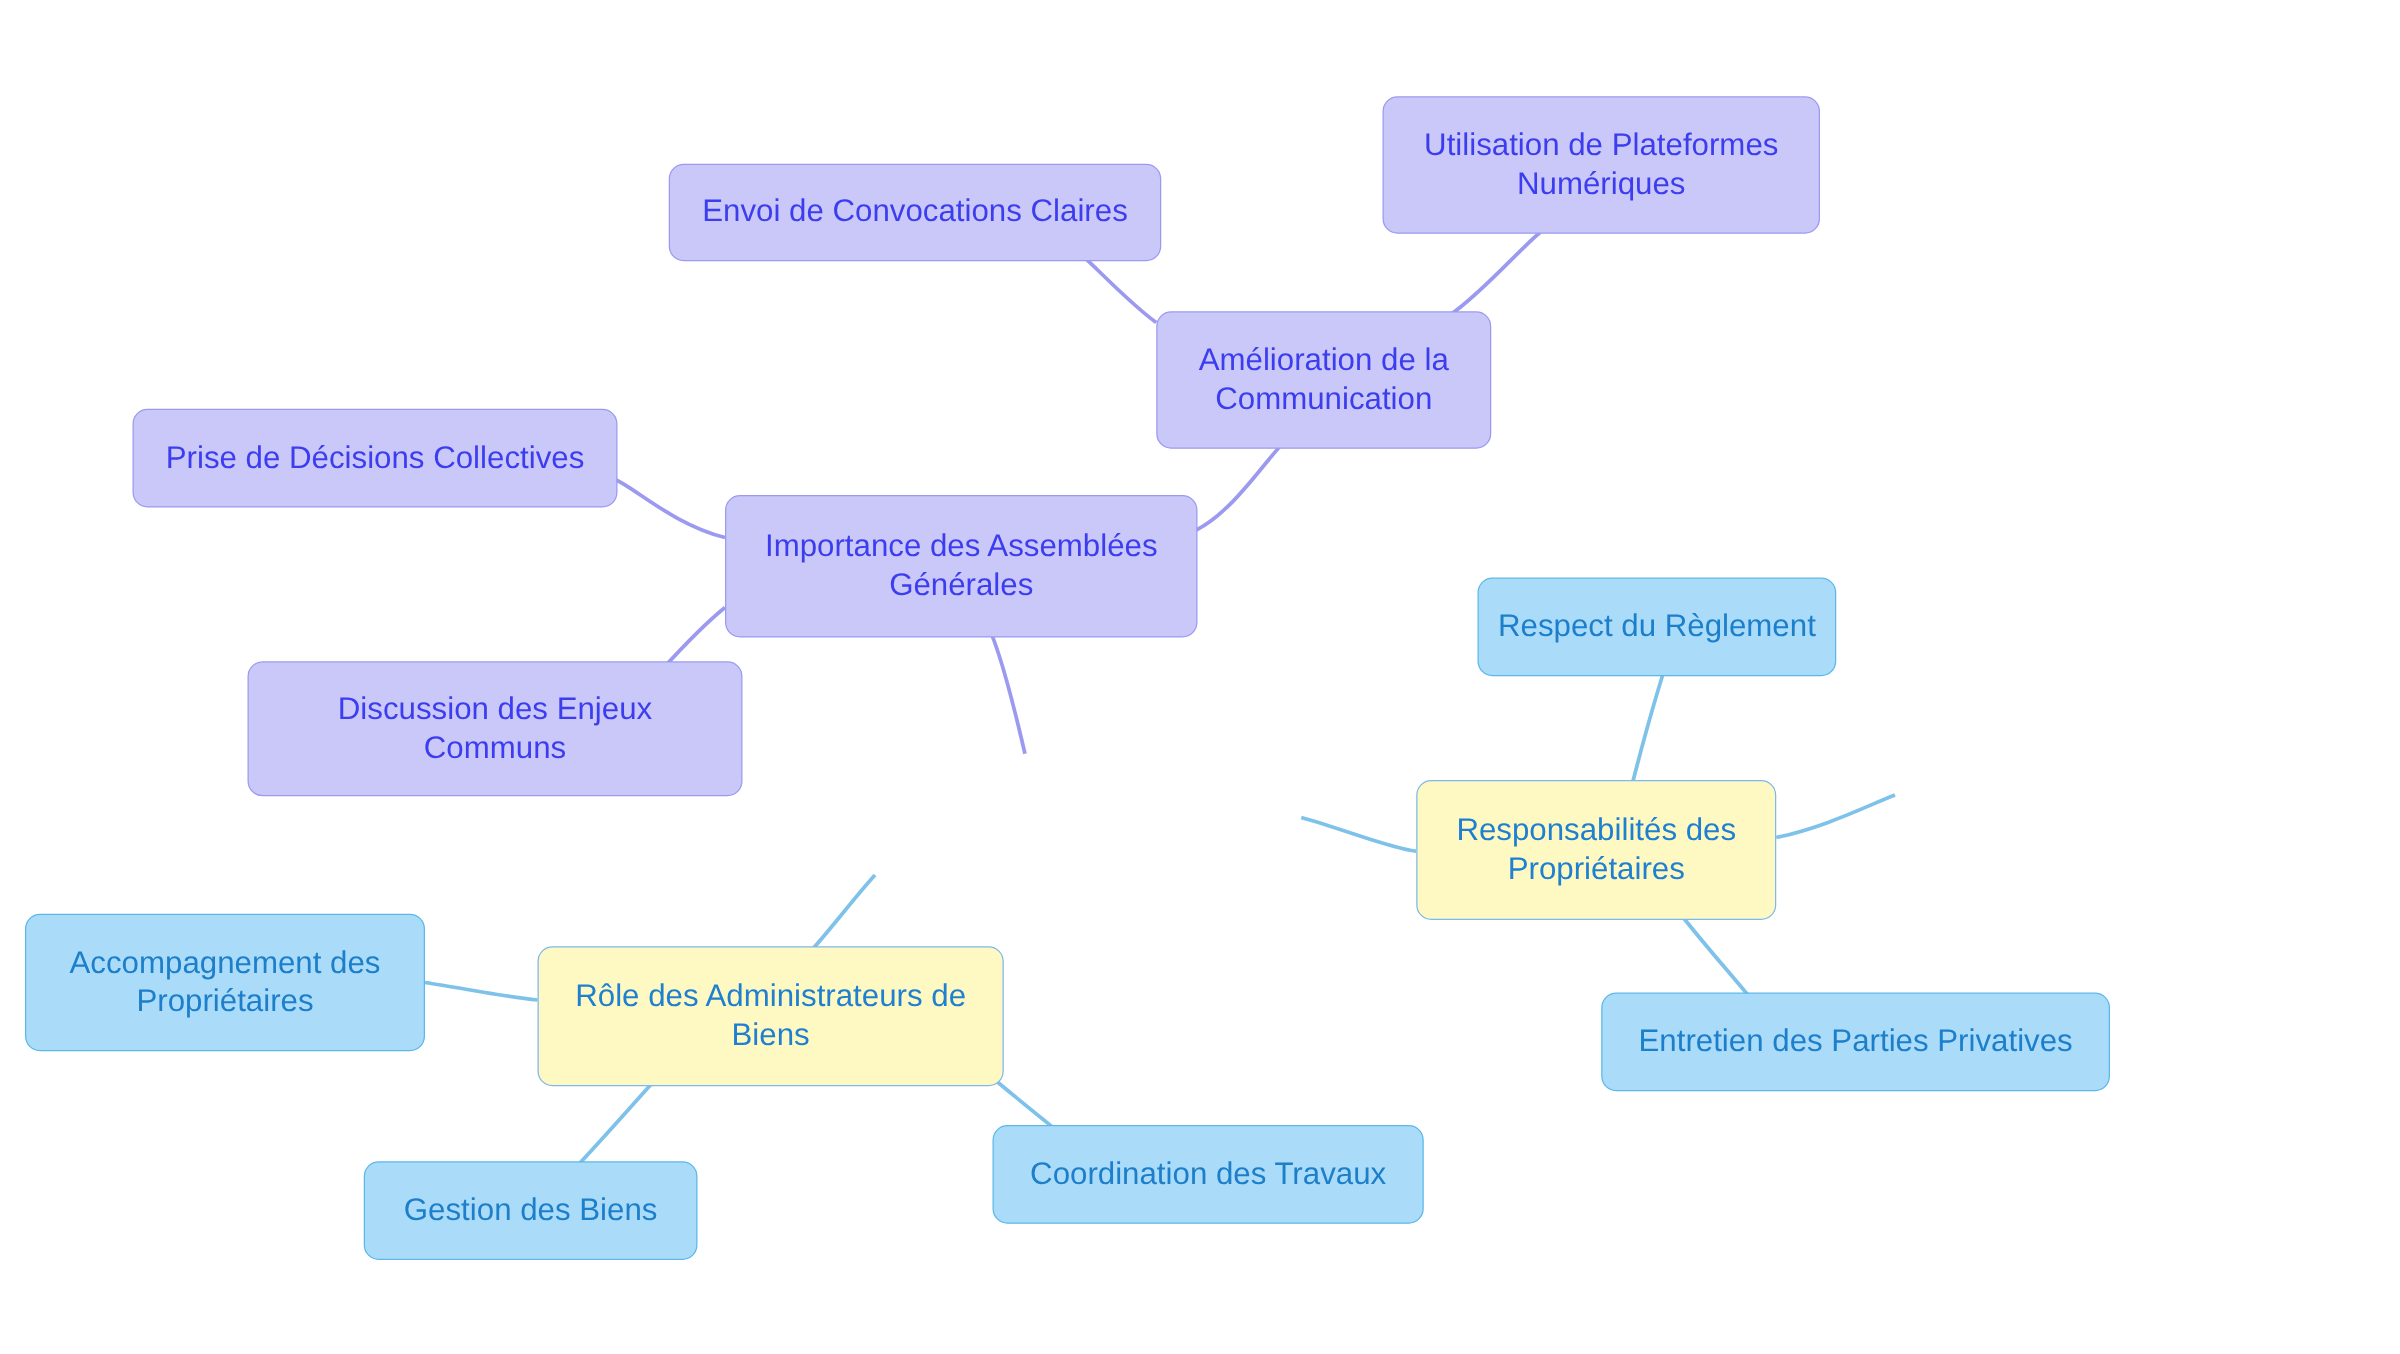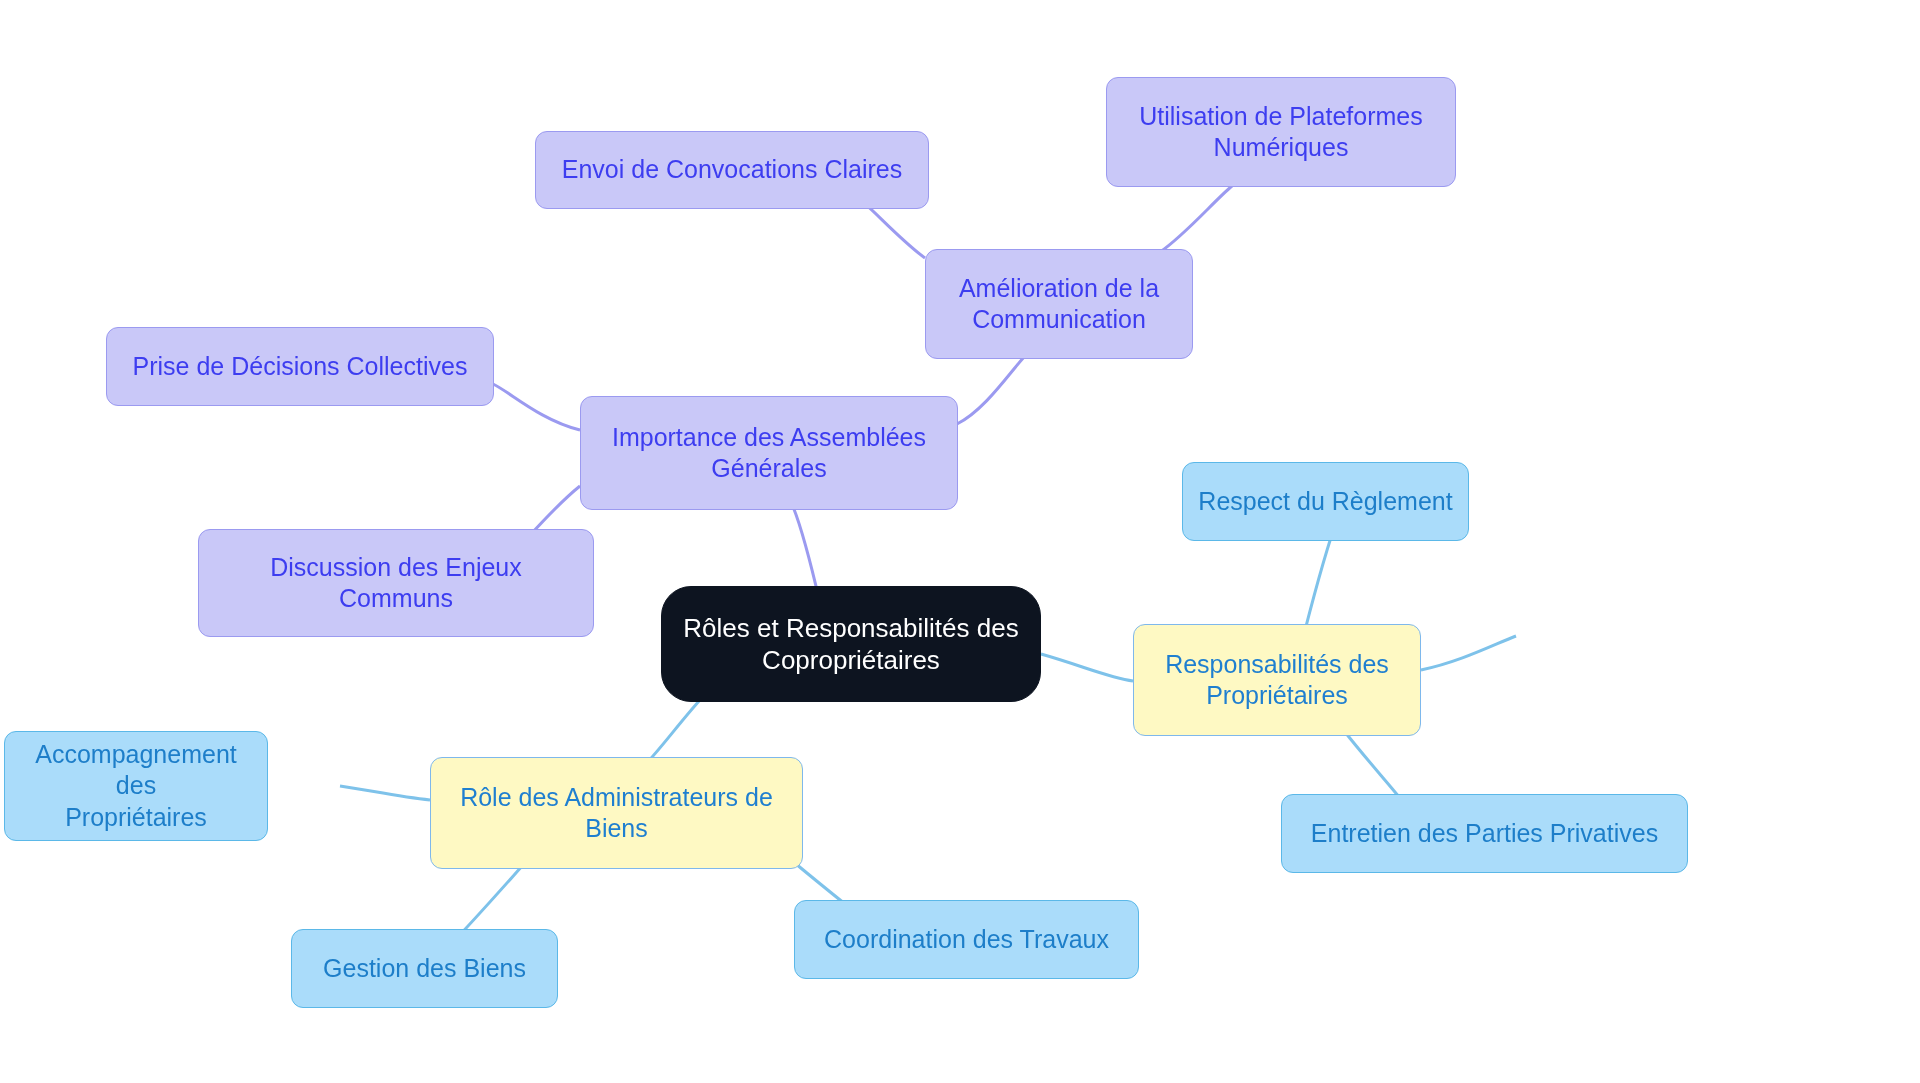--- a/index.html
+++ b/index.html
@@ -98,22 +98,20 @@
 
     <path d="M 700 700 C 680 722 655 756 640 770" fill="none" stroke="#7ec2ea" stroke-width="3"></path>
 
     <path d="M 430 800 C 400 797 368 790 340 786" fill="none" stroke="#7ec2ea" stroke-width="3"></path>
 
     <path d="M 532 855 C 505 885 470 925 450 945" fill="none" stroke="#7ec2ea" stroke-width="3"></path>
 
     <path d="M 770 842 C 800 868 840 900 860 916" fill="none" stroke="#7ec2ea" stroke-width="3"></path>
   </svg>
 
-  <div class="node node-root" style="left:661px; top:586px; width:380px; height:116px;">Rôles et Responsabilités des
-Copropriétaires</div>
 
   <div class="node node-branch-purple" style="left:580px; top:396px; width:378px; height:114px;">Importance des Assemblées
 Générales</div>
 
   <div class="node node-leaf-purple" style="left:106px; top:327px; width:388px; height:79px;">Prise de Décisions Collectives</div>
 
   <div class="node node-leaf-purple" style="left:198px; top:529px; width:396px; height:108px;">Discussion des Enjeux
 Communs</div>
 
   <div class="node node-branch-purple" style="left:925px; top:249px; width:268px; height:110px;">Amélioration de la
@@ -128,20 +126,20 @@
 Propriétaires</div>
 
   <div class="node node-leaf-blue" style="left:1182px; top:462px; width:287px; height:79px;">Respect du Règlement</div>
 
 
   <div class="node node-leaf-blue" style="left:1281px; top:794px; width:407px; height:79px;">Entretien des Parties Privatives</div>
 
   <div class="node node-branch-blue" style="left:430px; top:757px; width:373px; height:112px;">Rôle des Administrateurs de
 Biens</div>
 
-  <div class="node node-leaf-blue" style="left:4px; top:731px; width:264px; height:110px;">Accompagnement des
+  <div class="node node-leaf-blue" style="left:20px; top:731px; width:320px; height:110px;">Accompagnement des
 Propriétaires</div>
 
   <div class="node node-leaf-blue" style="left:291px; top:929px; width:267px; height:79px;">Gestion des Biens</div>
 
   <div class="node node-leaf-blue" style="left:794px; top:900px; width:345px; height:79px;">Coordination des Travaux</div>
 
 </div>
 
 </body></html>

